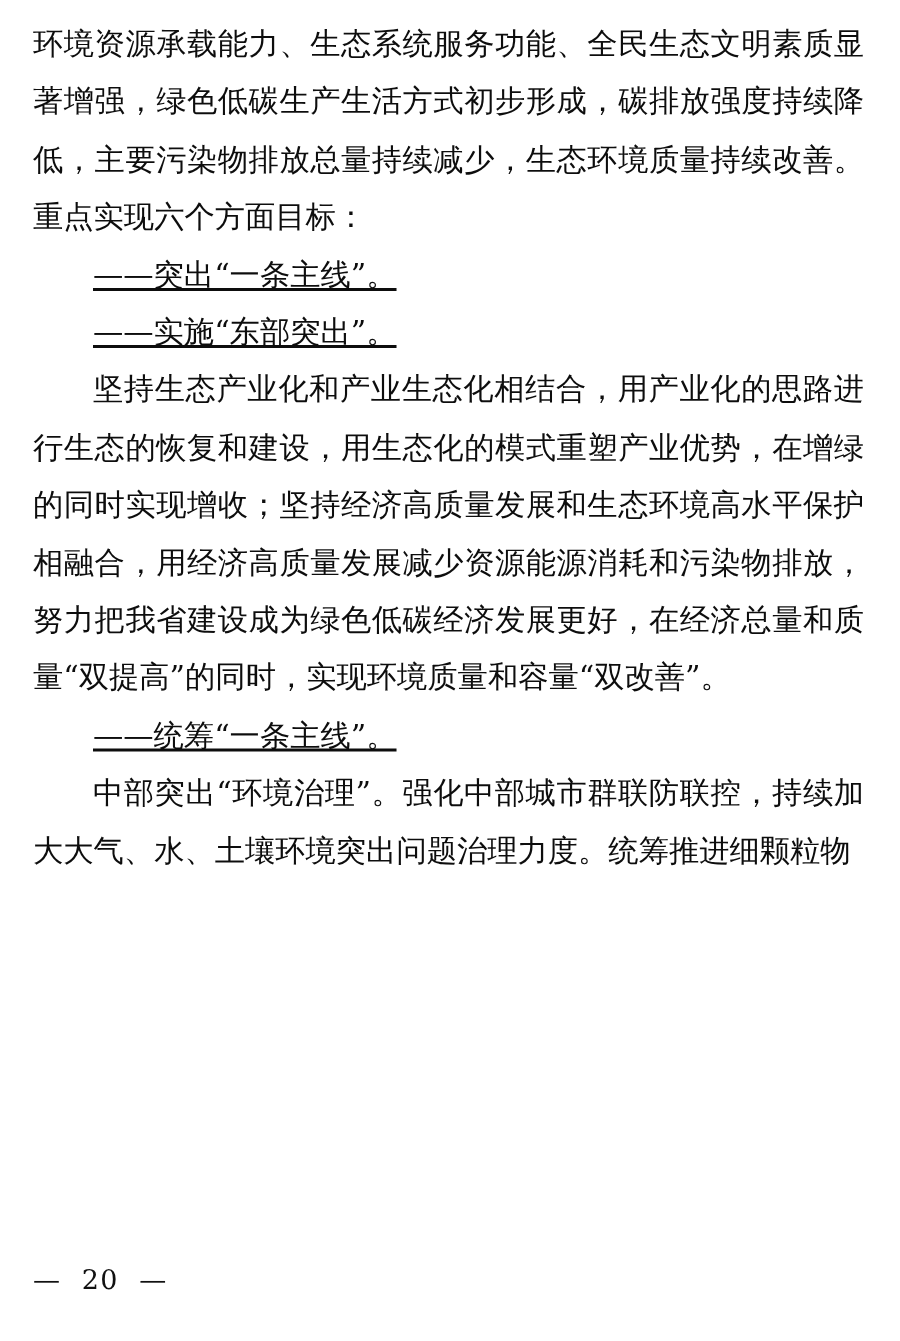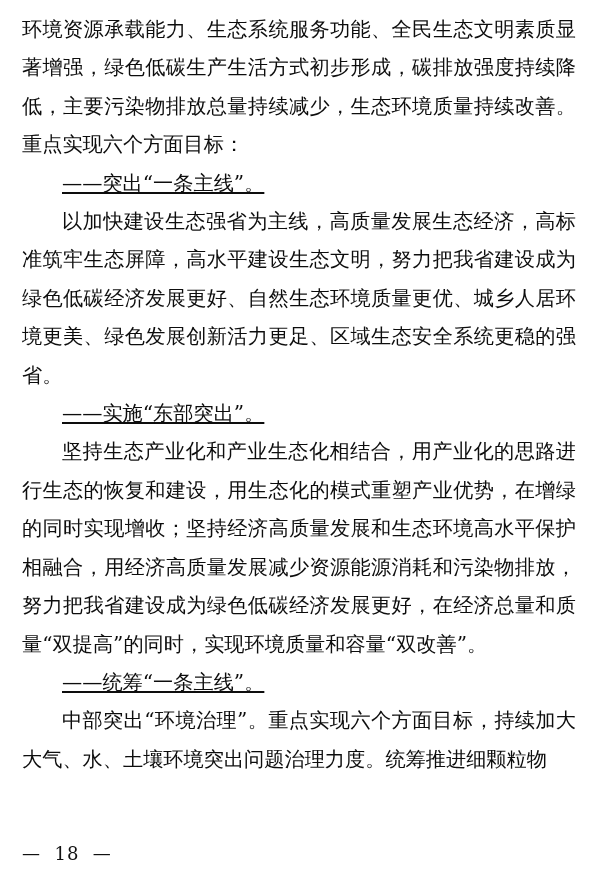--- a/index.html
+++ b/index.html
@@ -60,24 +60,23 @@
   }
 </style>
 </head>
 <body>
 
 <div class="page">
 
   <div class="body-text">
     <p class="para">环境资源承载能力、生态系统服务功能、全民生态文明素质显著增强，绿色低碳生产生活方式初步形成，碳排放强度持续降低，主要污染物排放总量持续减少，生态环境质量持续改善。重点实现六个方面目标：</p>
     <p class="para dash">——突出“一条主线”。</p>
-    <p class="para indent">以加快建设生态强省为主线，高质量发展生态经济，高标准筑牢生态屏障，高水平建设生态文明，努力把我省建设成为绿色低碳经济发展更好、自然生态环境质量更优、城乡人居环境更美、绿色发展创新活力更足、区域生态安全系统更稳的强省。</p>
     <p class="para dash">——实施“东部突出”。</p>
     <p class="para indent">坚持生态产业化和产业生态化相结合，用产业化的思路进行生态的恢复和建设，用生态化的模式重塑产业优势，在增绿的同时实现增收；坚持经济高质量发展和生态环境高水平保护相融合，用经济高质量发展减少资源能源消耗和污染物排放，努力把我省建设成为绿色低碳经济发展更好，在经济总量和质量“双提高”的同时，实现环境质量和容量“双改善”。</p>
     <p class="para dash">——统筹“一条主线”。</p>
-    <p class="para indent">中部突出“环境治理”。重点实现六个方面目标，持续加大大气、水、土壤环境突出问题治理力度。统筹推进细颗粒物</p>
+    <p class="para indent">中部突出“环境治理”。强化中部城市群联防联控，持续加大大气、水、土壤环境突出问题治理力度。统筹推进细颗粒物</p>
   </div>
 
   <div class="footer">
-    <span class="page-number">—  18  —</span>
+    <span class="page-number">—  20  —</span>
   </div>
 
 </div>
 
 </body></html>

